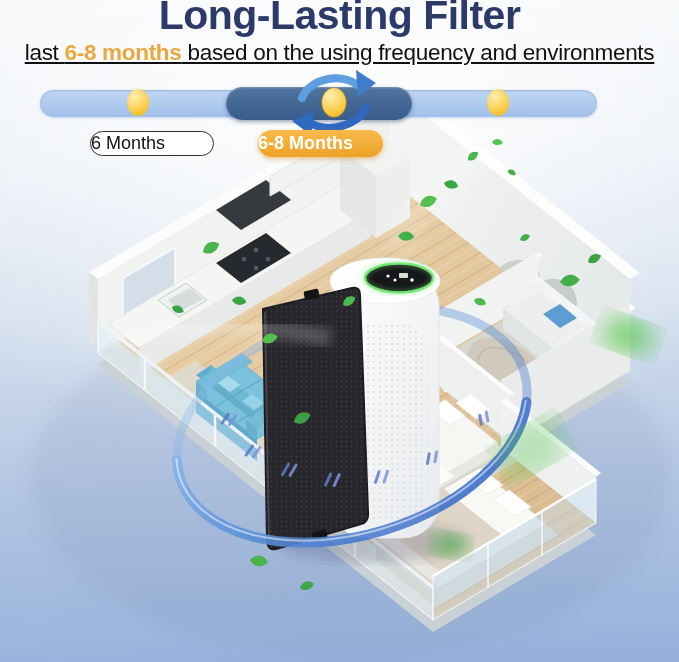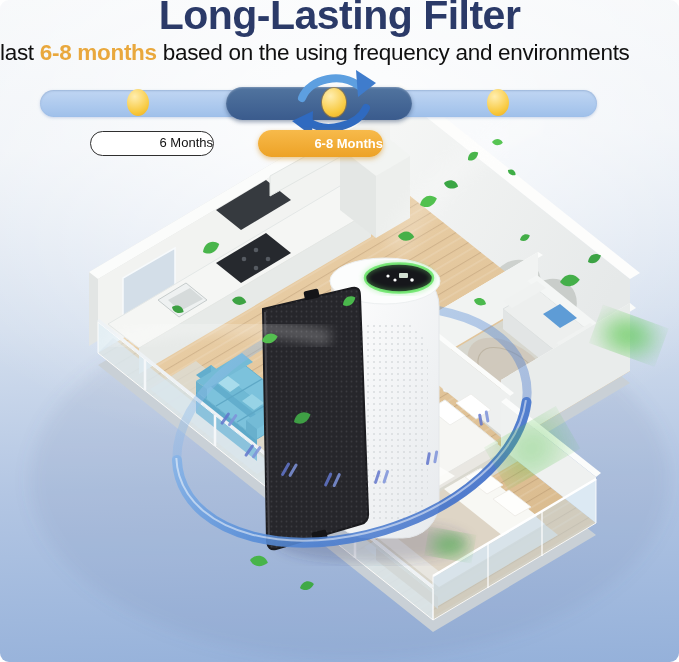--- a/index.html
+++ b/index.html
@@ -1,44 +1,43 @@
 <!DOCTYPE html>
 <html style="--bgTop: #f6f8fa; --bgBottom: #95b1da; --title: #2b3a68; --highlight: #e9a83d; --track: #a9c6ec; --segment: #40618f; --dot: #f8c83e; --pillSelectedBg: #f0a832; --pillBorder: #2f2f2f; --leaf: #45b249; --airflow: #4c79cc; --filterPanel: #26262b;"><head>
 <meta charset="utf-8">
 <style>
   html,body{margin:0;padding:0;background:#ffffff;}
   .stage{
     position:relative;width:679px;height:662px;overflow:hidden;
     font-family:"Liberation Sans", sans-serif;
     background:linear-gradient(178deg,var(--bgTop) 0%,#eef2f7 22%,#d4dfee 48%,#b3c6e3 72%,var(--bgBottom) 100%);
-    border-radius:9px;
   }
   .corner-tint{position:absolute;inset:0;pointer-events:none;
     background:radial-gradient(ellipse 900px 620px at 50% 18%, rgba(255,255,255,.85) 0%, rgba(255,255,255,0) 55%);}
   
   .title{position:absolute;top:-8px;left:0;width:100%;text-align:center;
     font-size:41px;font-weight:bold;letter-spacing:-0.5px;color:var(--title);}
-  .subtitle{position:absolute;top:40px;left:0;width:100%;text-align:left;
-    font-size:22.5px;color:#101010;letter-spacing:-0.3px;}
+  .subtitle{position:absolute;top:40px;left:0;width:100%;text-align:center;
+    font-size:22.5px;color:#101010;letter-spacing:-0.3px;text-decoration:underline;}
   .subtitle .hl{color:var(--highlight);font-weight:bold;}
   
   .track{position:absolute;left:40px;top:90px;width:557px;height:27px;border-radius:14px;
     background:linear-gradient(180deg,#c0d6f3,#9fc0ea);box-shadow:0 1px 2px rgba(90,120,170,.35) inset,0 1px 3px rgba(120,150,200,.35);}
   .segment{position:absolute;left:226px;top:87px;width:186px;height:33px;border-radius:17px;
     background:linear-gradient(180deg,#51749f,#3a5b8d);
     box-shadow:0 2px 4px rgba(35,60,100,.45),0 1px 2px rgba(255,255,255,.25) inset;}
   .dot{position:absolute;width:22px;height:27px;border-radius:50%;
     background:radial-gradient(circle at 35% 28%,#ffeeb0,#f8c93e 65%,#edab1c);}
   .dot.d1{left:127px;top:89px;}
   .dot.d2{left:322px;top:88px;width:24px;height:29px;box-shadow:0 0 0 1px rgba(200,130,10,.5);}
   .dot.d3{left:487px;top:89px;}
   .cycle{position:absolute;left:286px;top:66px;width:96px;height:74px;}
   
-  .pill{position:absolute;box-sizing:border-box;text-align:right;border-radius:14px;
-    font-size:13px;color:#111;background:#fff;border:1.5px solid var(--pillBorder);
+  .pill{position:absolute;box-sizing:border-box;text-align:left;border-radius:14px;
+    font-size:18px;color:#111;background:#fff;border:1.5px solid var(--pillBorder);
     height:25px;line-height:22px;}
   .pill.p1{left:90px;top:131px;width:124px;}
   .pill.p2{left:258px;top:130px;width:125px;height:27px;line-height:27px;border:none;
     background:linear-gradient(180deg,#f7ba4b,#eda226);color:#fff;font-weight:bold;
     box-shadow:0 2px 5px rgba(214,144,28,.5);}
   .pill.p3{left:443px;top:131px;width:127px;}
   .illus{position:absolute;left:0;top:0;width:679px;height:662px;}
 </style>
 </head>
 <body>

